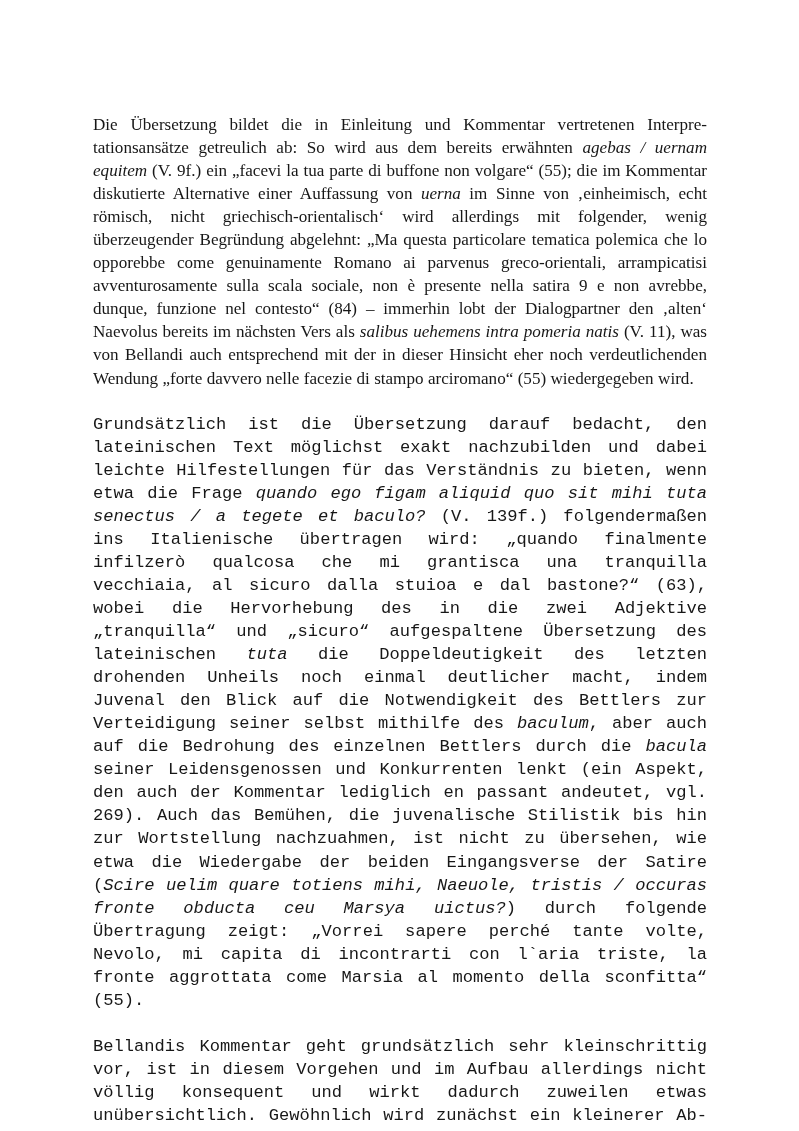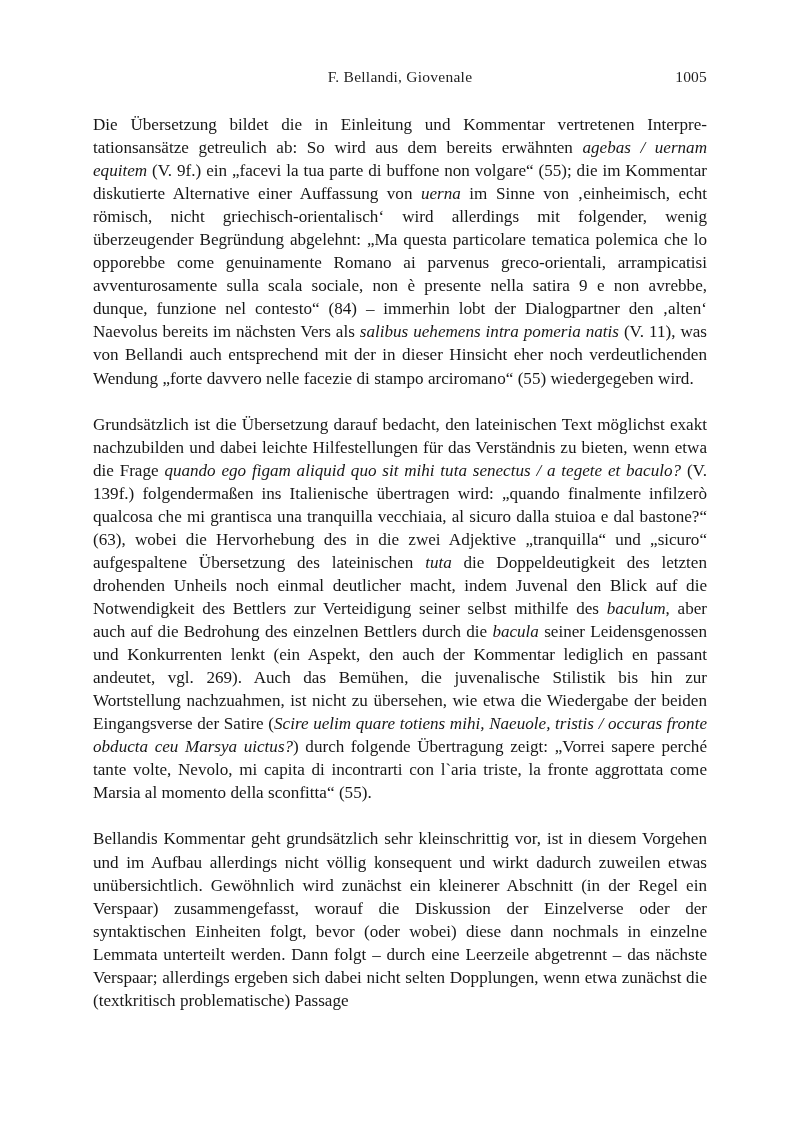--- a/index.html
+++ b/index.html
@@ -65,38 +65,35 @@
     font-size: 17.1px;
     line-height: 23.05px;
     text-align: justify;
     text-justify: inter-word;
     color: #171717;
     hyphens: manual;
     word-spacing: 0.1px;
   }
   .para + .para {
     margin-top: 23.05px;
+    font-family: Liberation Mono, monospace;
   }
   .para.last {
     
   }
 
   i, .it {
     font-style: italic;
   }
 </style>
 </head>
 <body>
 
 <div class="page">
 
-  <div class="running-head">
-    <div class="running-head-title">F. Bellandi, Giovenale</div>
-    <div class="running-head-folio">1005</div>
-  </div>
 
   <div class="textblock">
     <p class="para"><span>Die Übersetzung bildet die in Einleitung und Kommentar vertretenen Interpre­tationsansätze getreulich ab: So wird aus dem bereits erwähnten </span><i>agebas / uernam equitem</i><span> (V. 9f.) ein „facevi la tua parte di buffone non volgare“ (55); die im Kommentar diskutierte Alternative einer Auffassung von </span><i>uerna</i><span> im Sinne von ‚ein­heimisch, echt römisch, nicht griechisch-orientalisch‘ wird allerdings mit fol­gender, wenig überzeugender Begründung abgelehnt: „Ma questa particolare tematica polemica che lo opporebbe come genuinamente Romano ai parvenus greco-orientali, arrampicatisi avventurosamente sulla scala sociale, non è presente nella satira 9 e non avrebbe, dunque, funzione nel contesto“ (84) – immerhin lobt der Dialogpartner den ‚alten‘ Naevolus bereits im nächsten Vers als </span><i>salibus uehemens intra pomeria natis</i><span> (V. 11), was von Bellandi auch entsprechend mit der in dieser Hinsicht eher noch verdeutlichenden Wendung „forte davvero nelle facezie di stampo arciromano“ (55) wiedergegeben wird.</span></p>
     <p class="para"><span>Grundsätzlich ist die Übersetzung darauf bedacht, den lateinischen Text mög­lichst exakt nachzubilden und dabei leichte Hilfestellungen für das Verständnis zu bieten, wenn etwa die Frage </span><i>quando ego figam aliquid quo sit mihi tuta senectus / a tegete et baculo?</i><span> (V. 139f.) folgendermaßen ins Italienische übertragen wird: „quando finalmente infilzerò qualcosa che mi grantisca una tranquilla vecchiaia, al sicuro dalla stuioa e dal bastone?“ (63), wobei die Hervorhebung des in die zwei Adjektive „tranquilla“ und „sicuro“ aufgespaltene Übersetzung des lateinischen </span><i>tuta</i><span> die Doppeldeutigkeit des letzten drohenden Unheils noch einmal deutlicher macht, indem Juvenal den Blick auf die Notwendigkeit des Bettlers zur Verteidigung seiner selbst mithilfe des </span><i>baculum</i><span>, aber auch auf die Bedrohung des einzelnen Bettlers durch die </span><i>bacula</i><span> seiner Leidensgenossen und Konkurrenten lenkt (ein Aspekt, den auch der Kommentar lediglich en passant andeutet, vgl. 269). Auch das Bemühen, die juvenalische Stilistik bis hin zur Wortstellung nachzuahmen, ist nicht zu übersehen, wie etwa die Wiedergabe der beiden Eingangsverse der Satire (</span><i>Scire uelim quare totiens mihi, Naeuole, tristis / occuras fronte obducta ceu Marsya uictus?</i><span>) durch folgende Übertragung zeigt: „Vorrei sapere perché tante volte, Nevolo, mi capita di incontrarti con l`aria triste, la fronte aggrottata come Marsia al momento della sconfitta“ (55).</span></p>
     <p class="para last"><span>Bellandis Kommentar geht grundsätzlich sehr kleinschrittig vor, ist in diesem Vorgehen und im Aufbau allerdings nicht völlig konsequent und wirkt dadurch zuweilen etwas unübersichtlich. Gewöhnlich wird zunächst ein kleinerer Ab­schnitt (in der Regel ein Verspaar) zusammengefasst, worauf die Diskussion der Einzelverse oder der syntaktischen Einheiten folgt, bevor (oder wobei) diese dann nochmals in einzelne Lemmata unterteilt werden. Dann folgt – durch eine Leerzeile abgetrennt – das nächste Verspaar; allerdings ergeben sich dabei nicht selten Dopplungen, wenn etwa zunächst die (textkritisch problematische) Passage</span></p>
   </div>
 
 </div>
 
 </body></html>

